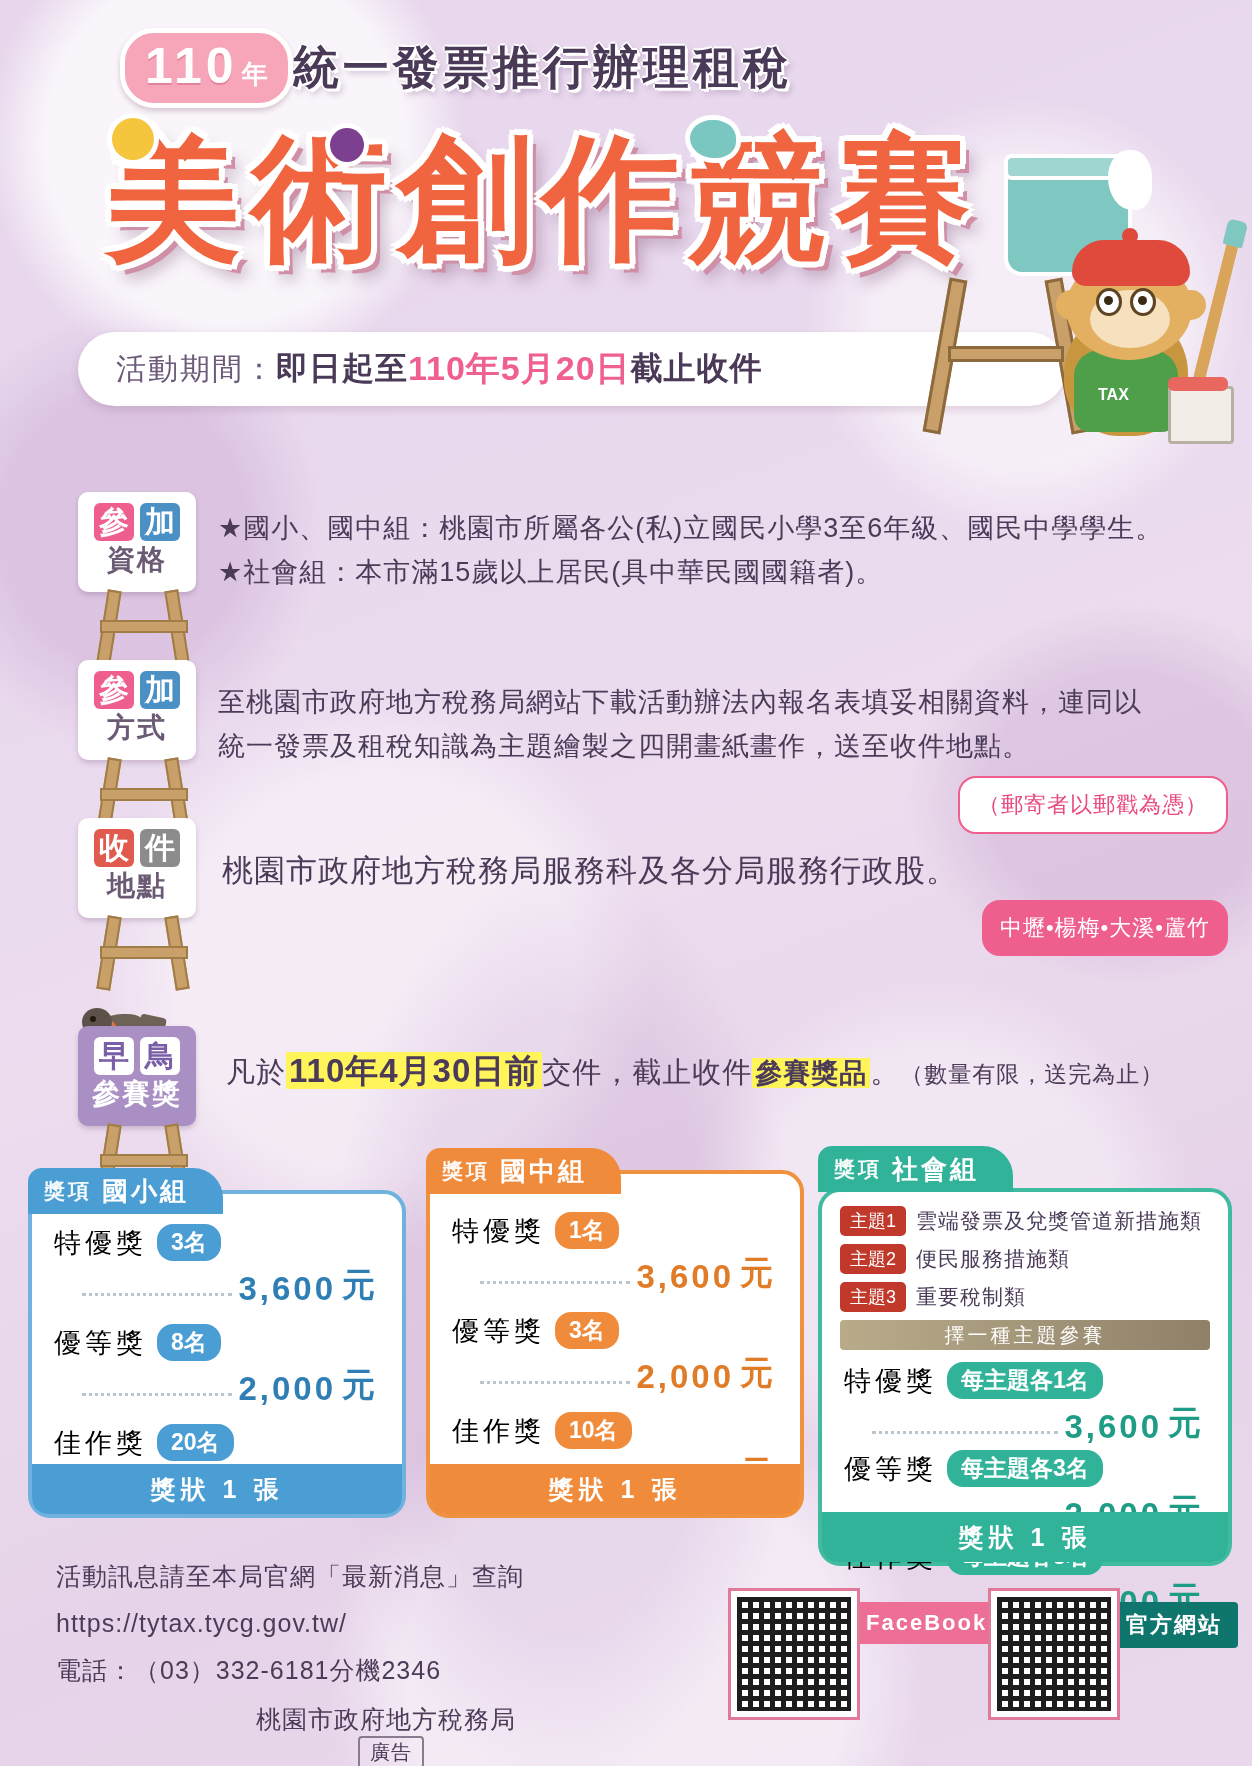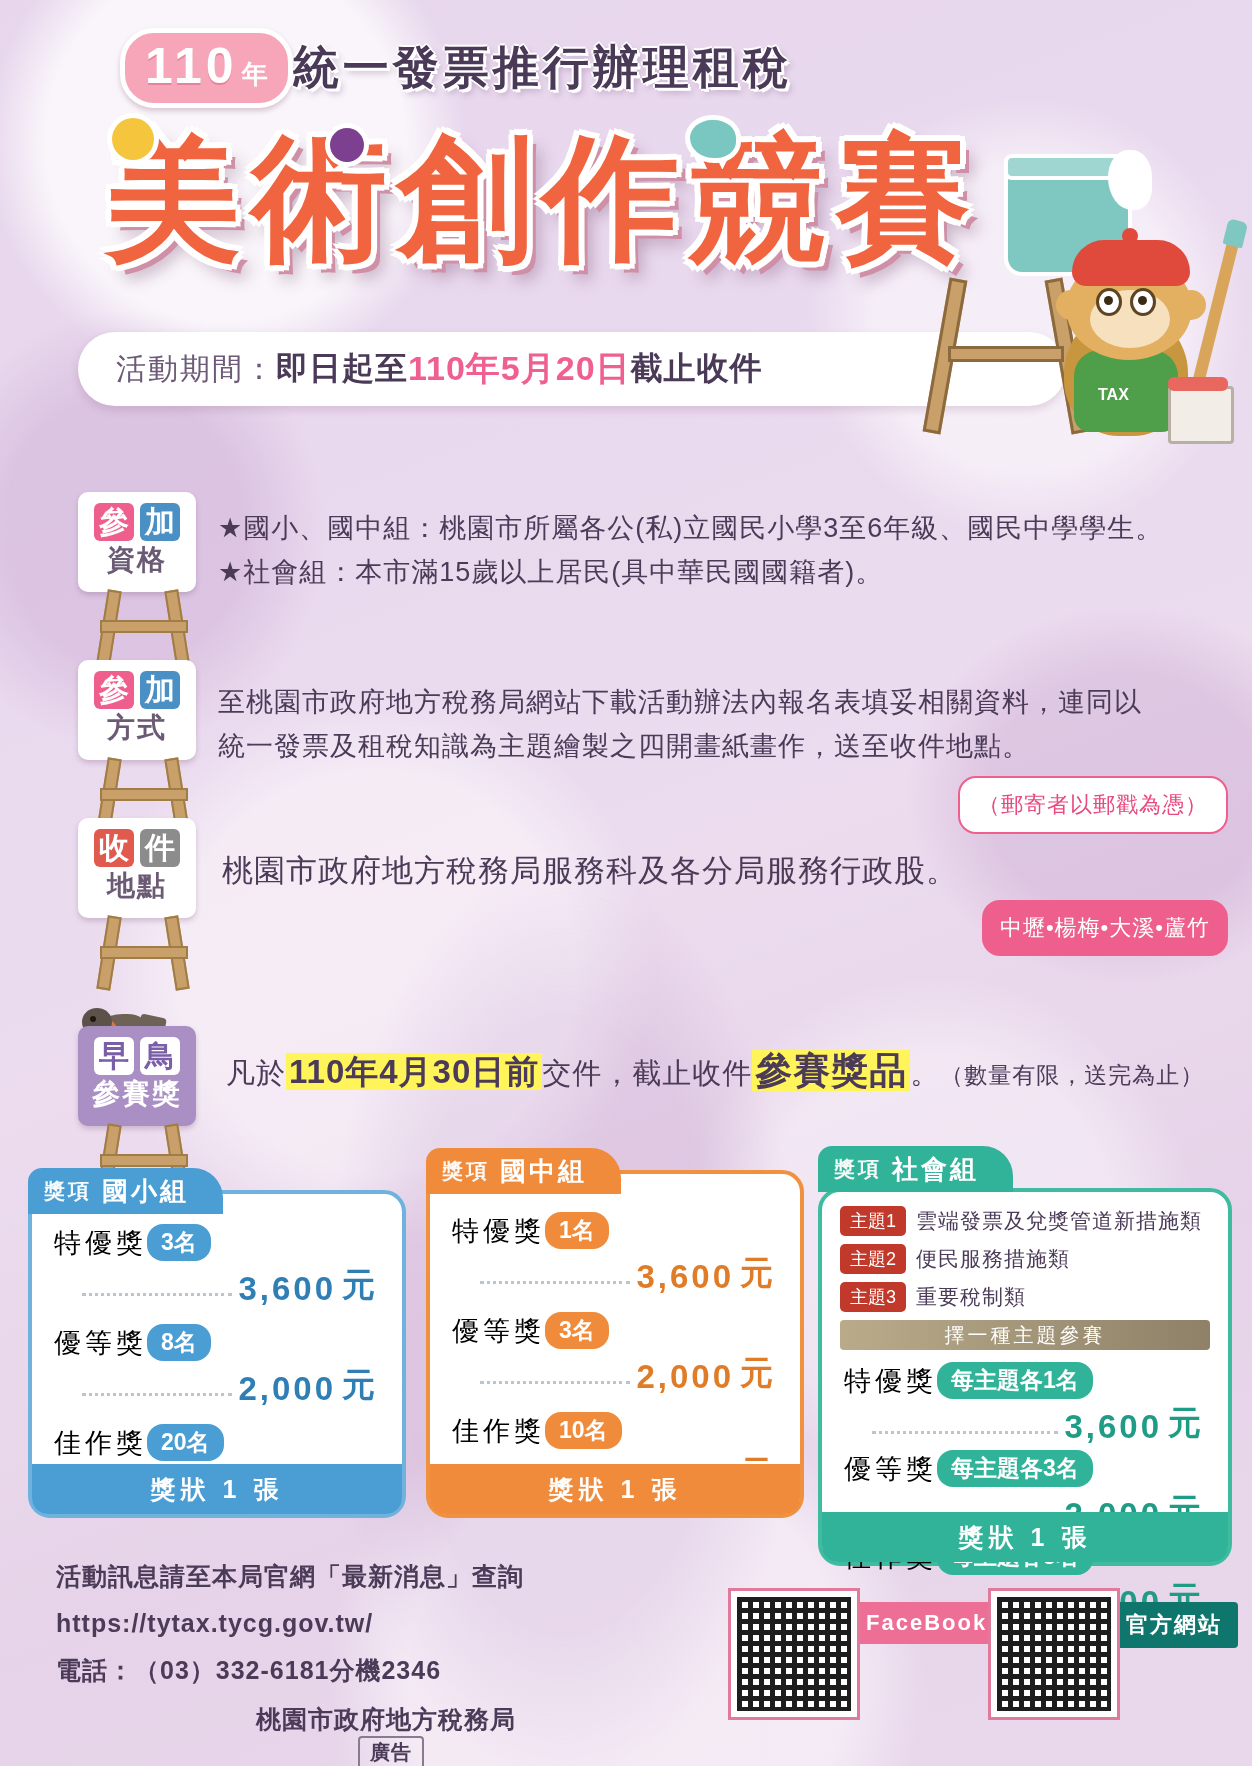--- a/index.html
+++ b/index.html
@@ -117,40 +117,40 @@
   .card.blue{border:4px solid #6fb2dd;}
   .card.orange{border:4px solid #f0913f;}
   .card.green{border:4px solid #3fbba0;}
   .card-tab{position:absolute;top:-26px;left:-4px;height:46px;display:flex;align-items:center;
     gap:10px;padding:0 34px 0 16px;border-radius:14px 30px 0 0;color:#fff;font-weight:bold;}
   .card-tab.blue{background:#4a9ed4;}
   .card-tab.orange{background:#ef8b3b;}
   .card-tab.green{background:#31b39a;}
   .tab-k{font-size:21px;letter-spacing:3px;opacity:.95;}
   .tab-v{font-size:26px;letter-spacing:3px;}
-  .prize-row{display:flex;align-items:center;gap:0;padding:0 22px;margin-top:16px;}
+  .prize-row{display:flex;align-items:center;gap:10px;padding:0 22px;margin-top:16px;}
   .prize-name{font-size:27px;letter-spacing:4px;}
   .cnt{color:#fff;border-radius:16px;padding:3px 14px;font-size:23px;font-weight:bold;}
   .cnt.blue{background:#4a9ed4;} .cnt.orange{background:#ef8b3b;} .cnt.green{background:#31b39a;}
   .amount-line{display:flex;align-items:flex-end;justify-content:flex-end;gap:6px;padding:0 24px;margin-top:2px;}
   .dots{flex:1;border-bottom:3px dotted #b9c6cf;margin-bottom:12px;margin-left:26px;}
   .amount{font-size:33px;font-weight:bold;letter-spacing:3px;}
   .blue-t{color:#2f7fb5;} .orange-t{color:#e07c27;} .green-t{color:#1f9c85;}
   .card-foot{position:absolute;left:0;right:0;bottom:0;height:50px;line-height:50px;text-align:center;
     color:#fff;font-size:25px;letter-spacing:5px;font-weight:bold;border-radius:0 0 16px 16px;}
   .card-foot.blue{background:#4a9ed4;} .card-foot.orange{background:#ef8b3b;} .card-foot.green{background:#31b39a;}
   .theme-row{display:flex;align-items:center;gap:10px;margin:8px 18px 0;}
   .theme-k{background:#c0392b;color:#fff;font-size:18px;padding:3px 10px;border-radius:5px;white-space:nowrap;}
   .theme-v{font-size:21px;color:#4b3b58;letter-spacing:1px;}
   .pick-bar{margin:8px 18px 0;height:30px;line-height:30px;text-align:center;color:#fff;font-size:20px;
     letter-spacing:3px;background:linear-gradient(90deg,#b9ab8a,#8e8168);border-radius:4px;}
 
   
   .footer{position:absolute;left:56px;top:1560px;width:660px;color:#4b3b58;}
-  .footer div{font-size:25px;letter-spacing:1px;margin-bottom:16px;font-weight:bold;}
+  .footer div{font-size:25px;letter-spacing:1px;margin-bottom:16px;}
   .ad{display:inline-block;border:2px solid #8a7a90;border-radius:4px;padding:1px 10px;font-size:20px;margin-left:10px;}
   .qr-wrap{position:absolute;top:1588px;display:flex;align-items:flex-start;}
   .qr-card{position:relative;width:132px;height:132px;background:#fff;border:3px solid #e07a9a;padding:6px;box-sizing:border-box;}
   .qr{width:100%;height:100%;
       background-image:
         linear-gradient(90deg,#1d1d1d 50%,transparent 50%),
         linear-gradient(#1d1d1d 50%,transparent 50%);
       background-size:11px 11px,11px 11px;
       background-color:#fff;}
   .qr-label{margin-left:-10px;margin-top:14px;color:#fff;font-size:22px;font-weight:bold;
@@ -298,21 +298,21 @@
       <div class="sign-line" style="color:#fff;">參賽獎</div>
     </div>
     <div class="easel-stand">
       <div class="bar left"></div>
         <div class="bar right"></div>
         <div class="bar cross"></div>
     </div>
   </div>
 </div>
 <div class="body-text" style="position:absolute;left:226px;top:1048px;width:1000px;font-size:29px;line-height:46px;letter-spacing:1px;">
-  <span>凡於</span><span class="hl" style="font-size:33px;">110年4月30日前</span><span>交件，截止收件</span><span class="hl" style="font-size:37px;text-align:center;">參賽獎品</span><span>。</span><span style="font-size:23px;">（數量有限，送完為止）</span>
+  <span>凡於</span><span class="hl" style="font-size:33px;">110年4月30日前</span><span>交件，截止收件</span><span class="hl" style="font-size:27px;text-align:center;">參賽獎品</span><span>。</span><span style="font-size:23px;">（數量有限，送完為止）</span>
 </div>
 
 <div class="card blue" style="left:28px;top:1190px;width:370px;height:320px;">
   <div class="card-tab blue">
     <span class="tab-k">獎項</span>
     <span class="tab-v">國小組</span>
   </div>
 
   <div class="prize-row" style="margin-top:30px;">
     <span class="prize-name">特優獎</span>

